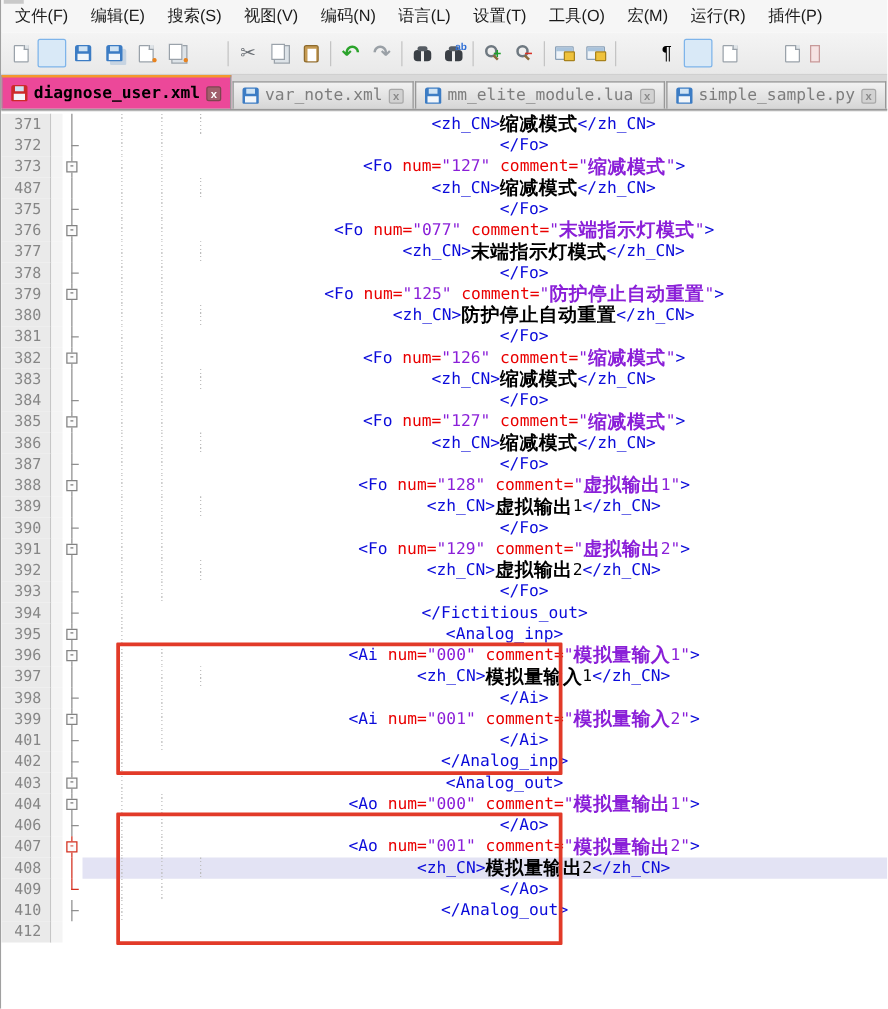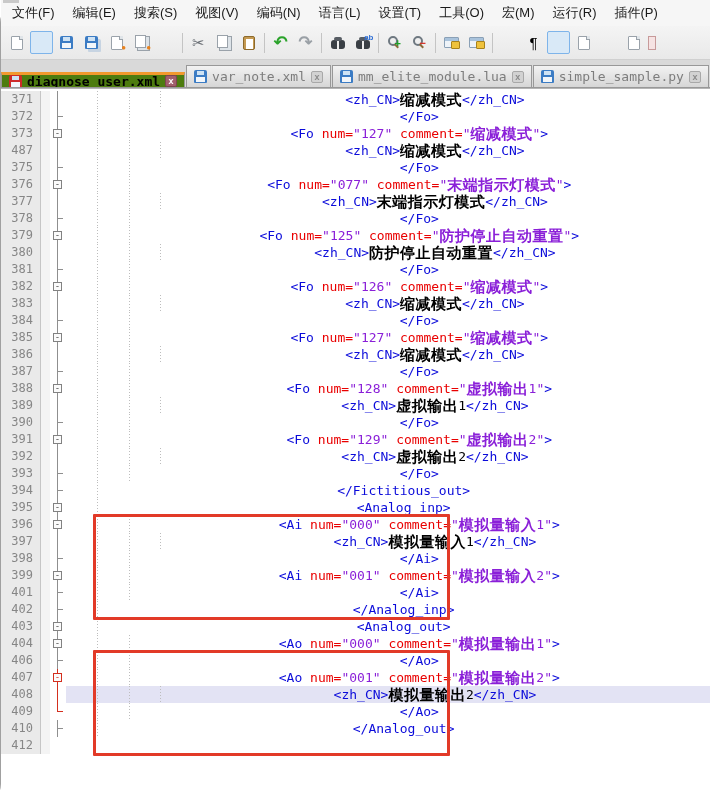--- a/index.html
+++ b/index.html
@@ -1,18 +1,18 @@
 <!DOCTYPE html>
 <html><head>
 <meta charset="utf-8">
 <style>
   * { margin:0; padding:0; box-sizing:border-box; }
   html,body { width:710px; height:807px; overflow:hidden; background:#fff;
     font-family:"Liberation Sans","DejaVu Sans",sans-serif; }
-  #app { width:710px; height:807px; border-left:1px solid #a0a0a0; position:relative; background:#fff;border-radius:23px; }
+  #app { width:710px; height:807px; border-left:1px solid #a0a0a0; position:relative; background:#fff; }
 
   
   #menubar { height:26px; background:#f6f6f6; display:flex; align-items:flex-end; padding:0 2px 2px 2px; position:relative; }
   #titlebar-fragment { position:absolute; top:0; left:2px; width:16px; height:3px; background:#c9c9c9; }
   .menu-item { padding:2px 9px; font-size:13px; color:#1a1a1a; cursor:default; white-space:nowrap; }
 
   
   #toolbar { height:34px; background:linear-gradient(#f4f4f4,#e9e9e9); display:flex; align-items:center; padding:0 3px; border-bottom:1px solid #d0d0d0; }
   .tb-sep { width:1px; height:20px; background:#c4c4c4; margin:0 3px; }
   .tbtn { width:23px; height:23px; margin:0 1px; display:flex; align-items:center; justify-content:center; position:relative; border:1px solid transparent; }
@@ -47,21 +47,21 @@
   .winlock::before { content:""; position:absolute; top:0; left:0; right:0; height:3px; background:#a9c3dc; }
   .winlock::after { content:""; position:absolute; right:-2px; bottom:-2px; width:7px; height:6px; background:#efc23c; border:1px solid #a8821c; border-radius:1px; }
   .tb-clipped { width:10px; overflow:hidden; }
   .tb-clipped .ic { width:12px; height:14px; background:#f6e3e3; border:1px solid #c79a9a; }
 
   
   #tabbar { height:28px; background:#d9d9d9; display:flex; align-items:flex-end; white-space:nowrap; overflow:hidden; border-bottom:1px solid #989898; }
   .tab { display:flex; align-items:center; gap:5px; height:22px; padding:0 7px; border:1px solid #989898; border-bottom:none;
     background:linear-gradient(#f2f2f2,#d6d6d6); margin-right:1px; position:relative; }
   .tab .tab-label { font-family:"DejaVu Sans Mono","Liberation Mono",monospace; font-size:13px; color:#7d7d7d; }
-  .tab.active { height:15px; background:#4d7c0f; border-top:3px solid #f2992e; }
+  .tab.active { height:28px; background:#ec4899; border-top:3px solid #f2992e; }
   .tab.active .tab-label { color:#000; font-weight:bold; }
   .tab-close { width:12px; height:12px; font-size:9px; line-height:11px; text-align:center; color:#8a8a8a;
     background:#d2d2d2; border:1px solid #a8a8a8; border-radius:2px; font-weight:bold; }
   .tab.active .tab-close { background:#a15f6c; border-color:#7e4450; color:#fff; }
   .tab-floppy { width:13px; height:13px; }
   .tab-floppy.red { background:#cd2a2a; }
 
   
   #editor { position:relative; height:803px; background:#fff; border-top:1px solid #b5b5b5; padding-top:2px; overflow:hidden; }
   .row { display:flex; height:17px; position:relative; }

